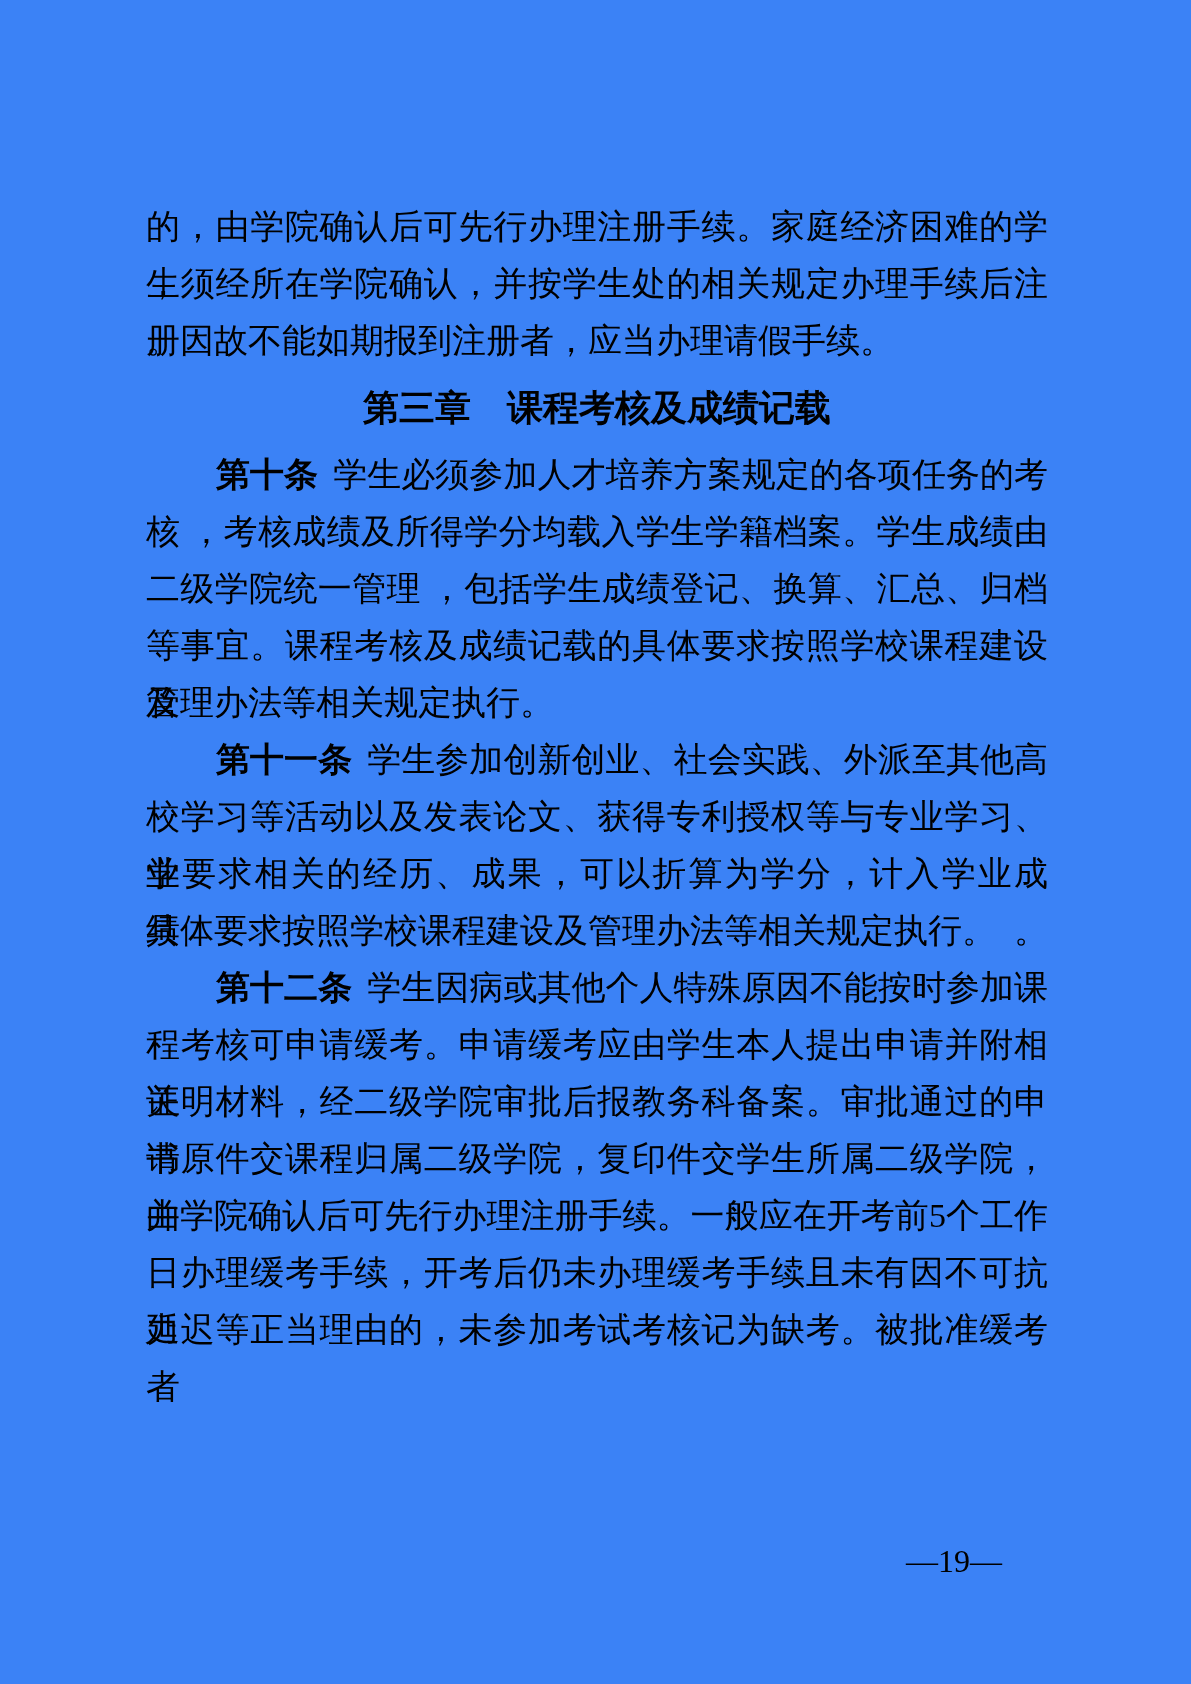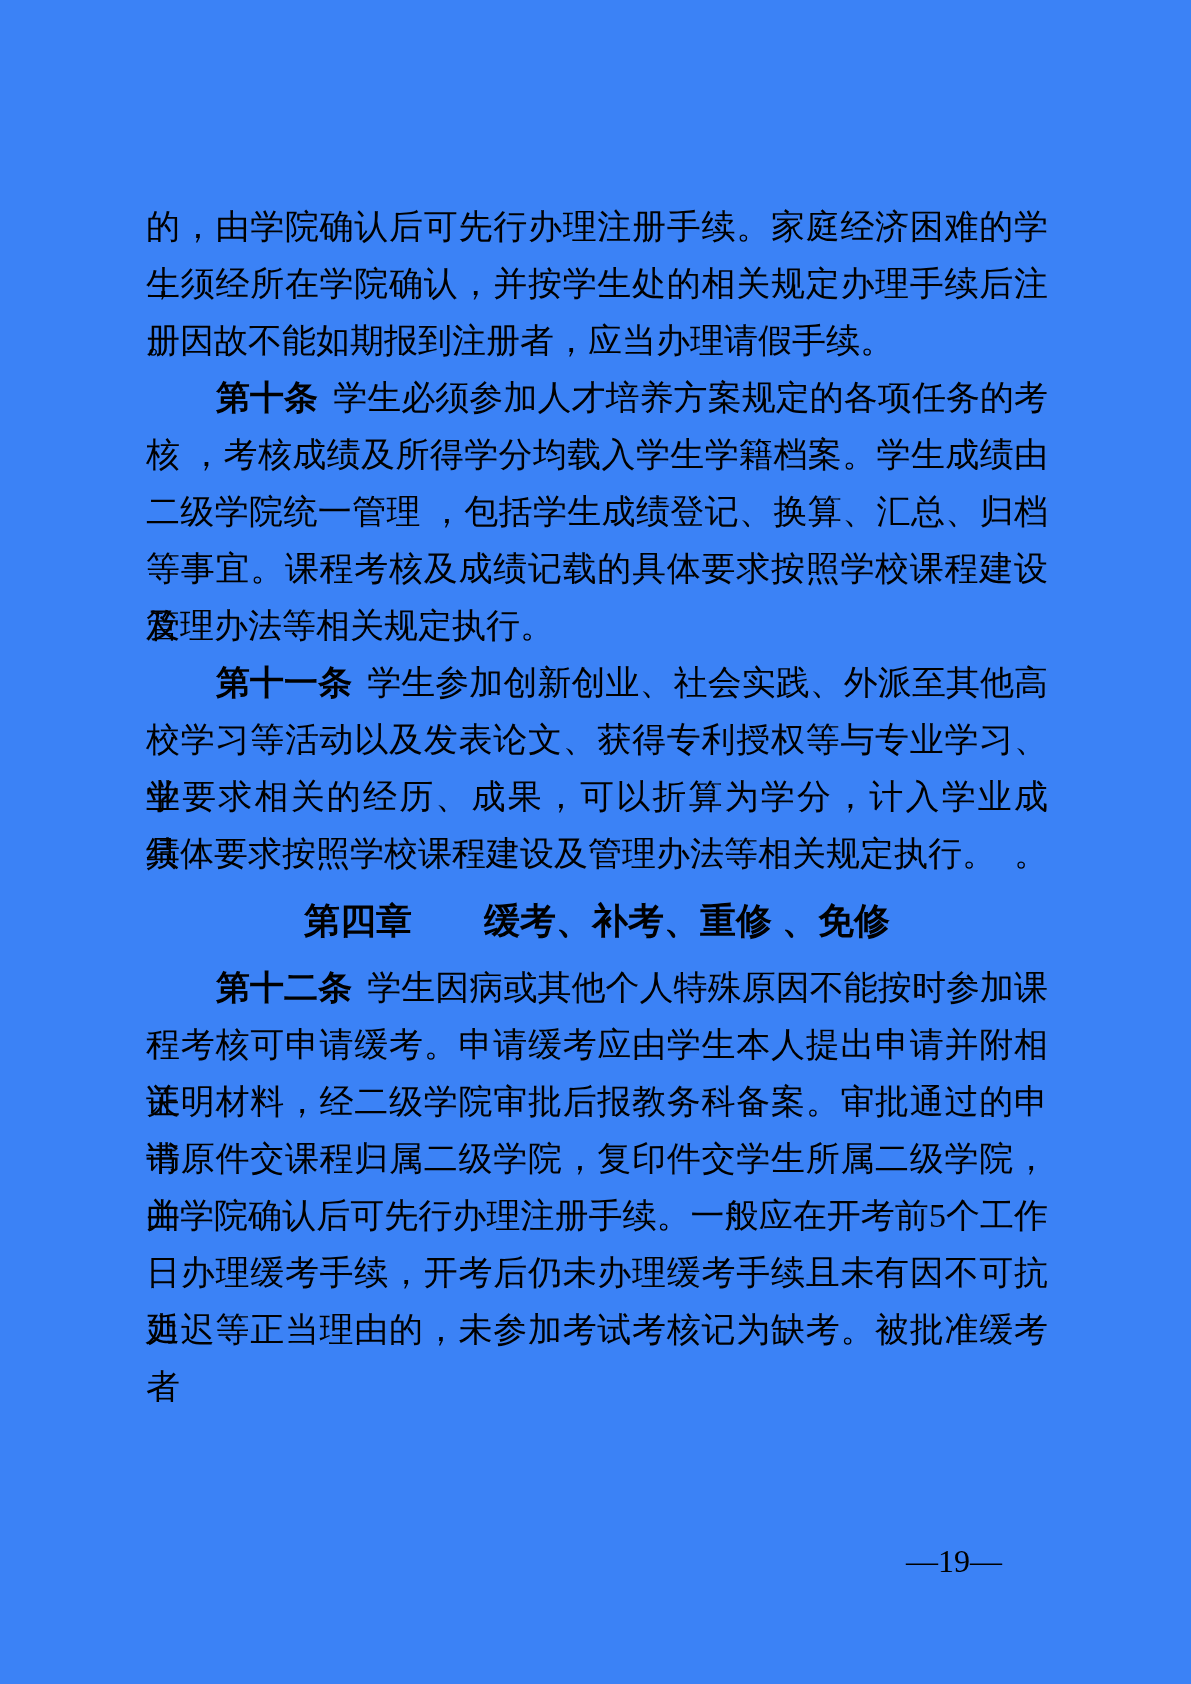--- a/index.html
+++ b/index.html
@@ -70,33 +70,33 @@
 </head>
 <body>
 
 <div class="page">
   <div class="content">
 
     <div class="line jline">的，由学院确认后可先行办理注册手续。家庭经济困难的学生</div>
     <div class="line jline">，须经所在学院确认，并按学生处的相关规定办理手续后注册</div>
     <div class="line lline">。因故不能如期报到注册者，应当办理请假手续。</div>
 
+    <div class="chapter">第三章　课程考核及成绩记载</div>
 
     <div class="line jline"><span class="ind"></span><span class="art">第十条</span><span>学生必须参加人才培养方案规定的各项任务的考</span></div>
     <div class="line jline">核 ，考核成绩及所得学分均载入学生学籍档案。学生成绩由</div>
     <div class="line jline">二级学院统一管理 ，包括学生成绩登记、换算、汇总、归档</div>
     <div class="line jline">等事宜。课程考核及成绩记载的具体要求按照学校课程建设及</div>
     <div class="line lline">管理办法等相关规定执行。</div>
 
     <div class="line jline"><span class="ind"></span><span class="art">第十一条</span><span>学生参加创新创业、社会实践、外派至其他高</span></div>
     <div class="line jline">校学习等活动以及发表论文、获得专利授权等与专业学习、学</div>
     <div class="line jline">业要求相关的经历、成果，可以折算为学分，计入学业成绩。</div>
     <div class="line lline">具体要求按照学校课程建设及管理办法等相关规定执行。</div>
 
-    <div class="chapter">第四章　　缓考、补考、重修 、免修</div>
 
     <div class="line jline"><span class="ind"></span><span class="art">第十二条</span><span>学生因病或其他个人特殊原因不能按时参加课</span></div>
     <div class="line jline">程考核可申请缓考。申请缓考应由学生本人提出申请并附相关</div>
     <div class="line jline">证明材料，经二级学院审批后报教务科备案。审批通过的申请</div>
     <div class="line jline">书原件交课程归属二级学院，复印件交学生所属二级学院，并</div>
     <div class="line jline">由学院确认后可先行办理注册手续。一般应在开考前5个工作</div>
     <div class="line jline">日办理缓考手续，开考后仍未办理缓考手续且未有因不可抗力</div>
     <div class="line jline">延迟等正当理由的，未参加考试考核记为缺考。被批准缓考者</div>
 
   </div>

